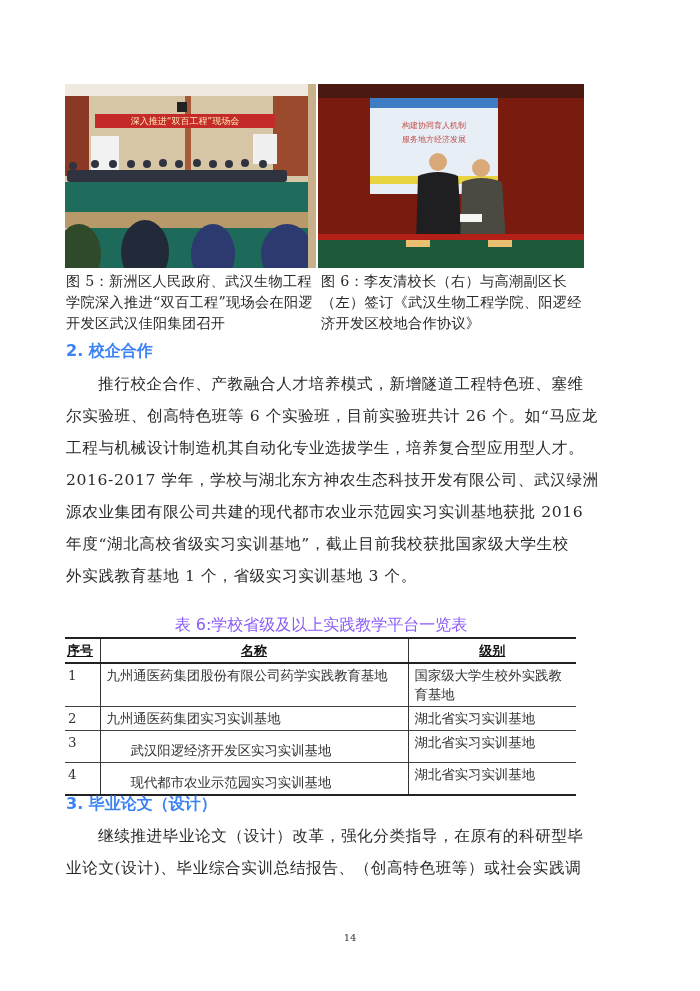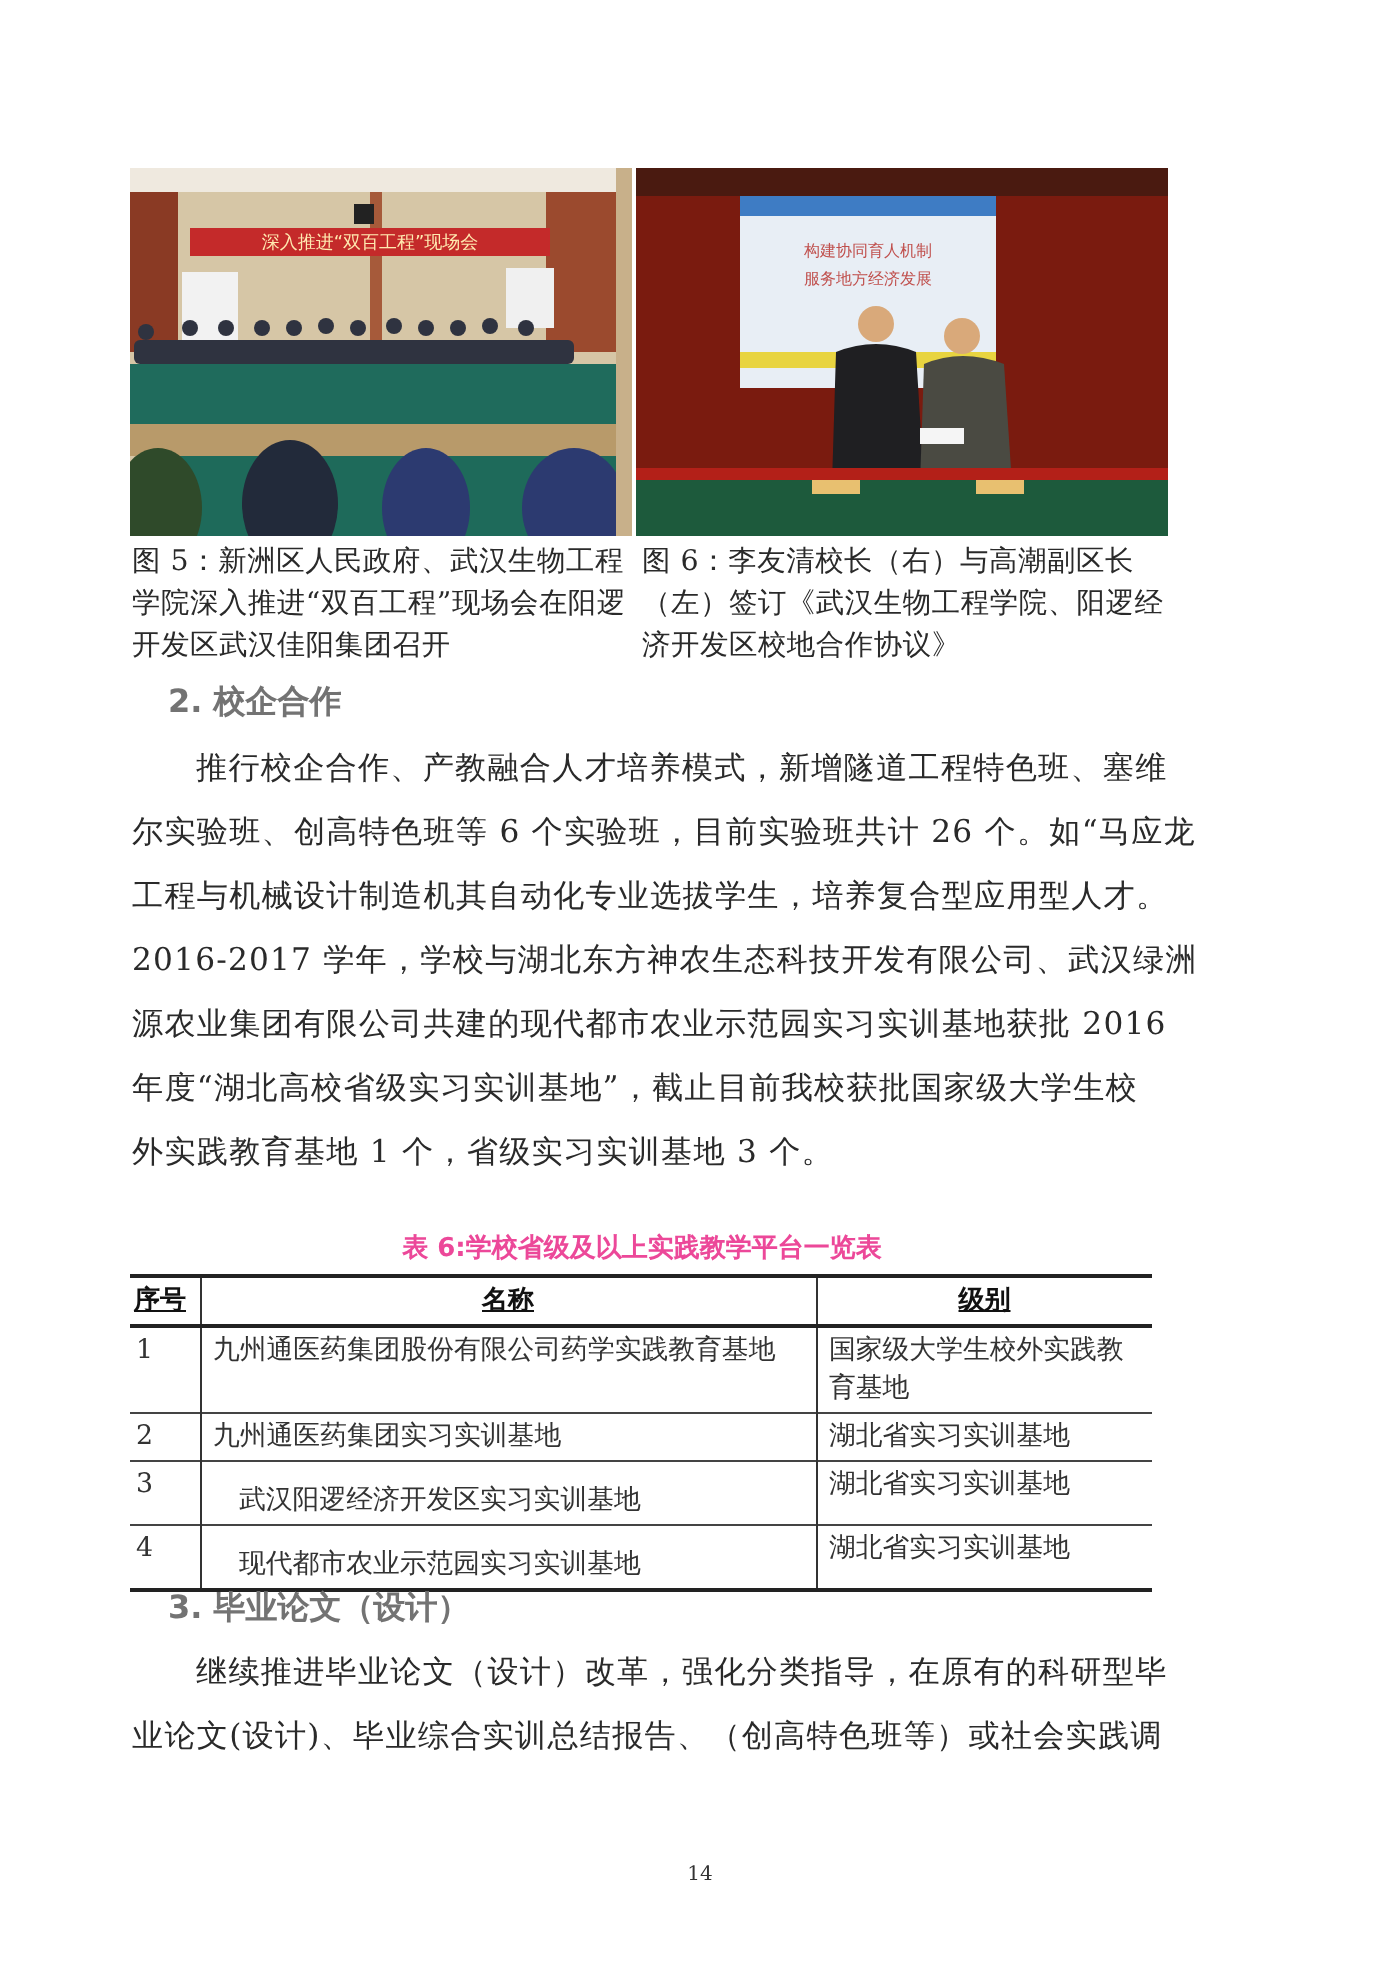--- a/index.html
+++ b/index.html
@@ -7,47 +7,47 @@
   body { position: relative; font-family: "DejaVu Serif", "Liberation Serif", serif; color: #222; }
 
   .photo { position: absolute; top: 84px; height: 184px; overflow: hidden; }
   #photo1 { left: 65px; width: 251px; background: #c8b08a; }
   #photo2 { left: 318px; width: 266px; background: #7a1e10; }
 
   .caption { position: absolute; top: 271px; font-size: 14.2px; line-height: 21px; color: #2a2a2a; letter-spacing: 0.3px; }
   #cap1 { left: 66px; width: 250px; }
   #cap2 { left: 321px; width: 265px; }
 
-  .heading { position: absolute; left: 66px; font-family: "DejaVu Sans", "Liberation Sans", sans-serif; font-weight: bold; font-size: 16px; color: #737373; margin-left: 18px; }
+  .heading { position: absolute; left: 66px; font-family: "DejaVu Sans", "Liberation Sans", sans-serif; font-weight: bold; font-size: 16px; color: #3b82f6; }
   #h2 { top: 341px; }
   #h3 { top: 794px; }
 
   .para { position: absolute; left: 66px; width: 520px; font-size: 15.6px; line-height: 32px; color: #2a2a2a; letter-spacing: 0.6px; }
   .para .ln { display: block; white-space: nowrap; }
   .para .ln.indent { padding-left: 32px; }
   #p1 { top: 368px; }
   #p2 { top: 820px; }
 
-  #table-caption { position: absolute; top: 615px; left: 66px; width: 510px; text-align: center; font-family: "DejaVu Sans", "Liberation Sans", sans-serif; font-weight: bold; font-size: 13px; color: #ec4899; }
+  #table-caption { position: absolute; top: 615px; left: 66px; width: 510px; text-align: center; font-family: "DejaVu Sans", "Liberation Sans", sans-serif; font-weight: normal; font-size: 16px; color: #8b5cf6; }
 
   #practice-table { position: absolute; left: 65px; top: 637px; width: 511px; border-collapse: collapse; font-size: 13.4px; color: #333; }
   #practice-table th, #practice-table td { border-left: 1px solid #333; vertical-align: top; padding: 2px 6px; line-height: 19px; }
   #practice-table th:first-child, #practice-table td:first-child { border-left: none; }
   #practice-table thead tr { border-top: 2px solid #222; border-bottom: 2px solid #222; }
   #practice-table th { font-family: "DejaVu Sans", "Liberation Sans", sans-serif; font-weight: bold; font-size: 13px; text-align: center; height: 23px; color: #111; text-decoration: underline; }
   #practice-table th.c0 { text-align: left; padding-left: 2px; }
   #practice-table tbody tr { border-bottom: 1px solid #444; }
   #practice-table tbody tr:last-child { border-bottom: 2px solid #222; }
   #practice-table td.c0 { width: 35px; padding-left: 3px; }
   #practice-table td.c1 { width: 308px; }
   #practice-table td.c2 { width: 168px; }
   #practice-table tr.r0 td { height: 40px; }
   #practice-table tr.r1 td { height: 24px; }
   #practice-table tr.r2 td, #practice-table tr.r3 td { height: 31px; }
-  #practice-table td.c1.low { padding-top: 10px; padding-left: 19px; }
+  #practice-table td.c1.low { padding-top: 10px; padding-left: 30px; }
 
   #page-number { position: absolute; top: 903px; left: 0; width: 700px; text-align: center; font-size: 10px; color: #333; margin-top: 29px; }
 </style>
 </head>
 <body>
 
 <div id="photo1" class="photo">
   <svg width="243" height="184" viewBox="0 0 243 184">
     <rect x="0" y="0" width="243" height="184" fill="#d6c6a6"></rect>
     <rect x="0" y="0" width="243" height="12" fill="#efe9df"></rect>

